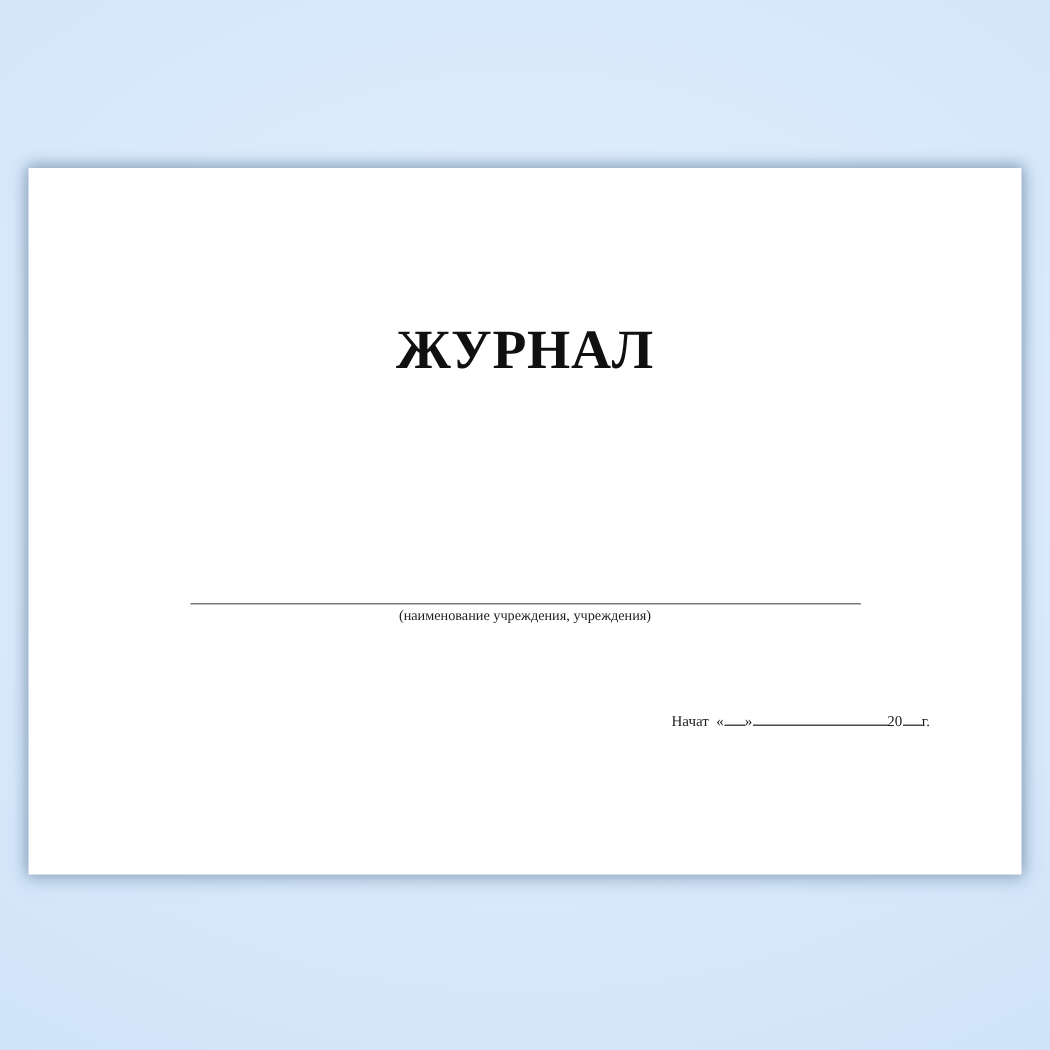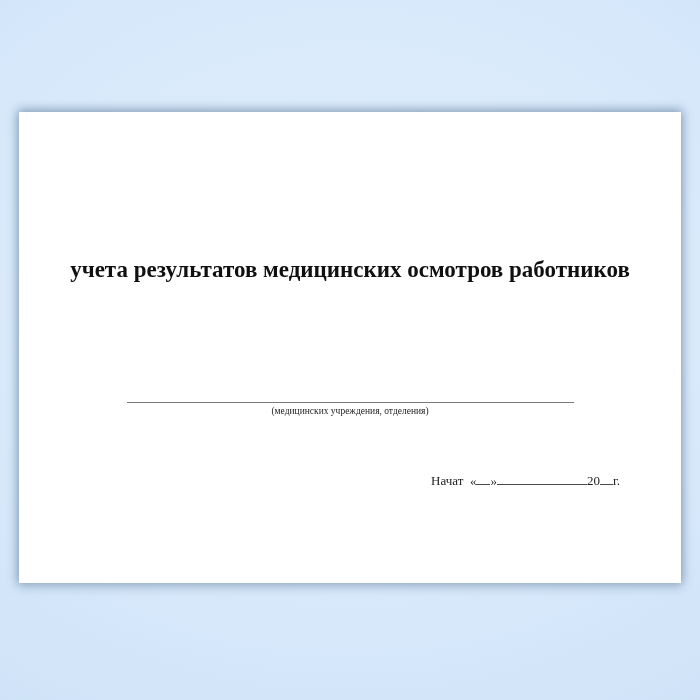--- a/index.html
+++ b/index.html
@@ -64,21 +64,21 @@
     text-align: center;
     font-size: 9.5px;
     line-height: 12px;
     color: #1c1c1c;
   }
   .dates {
     position: absolute;
     top: 362px;
     right: 61px;
     text-align: right;
-    font-size: 13px;
+    font-size: 10px;
     line-height: 13px;
     color: #1c1c1c;
   }
   .date-row {
     margin-bottom: 11px;
     white-space: nowrap;
   }
   .blank {
     display: inline-block;
     border-bottom: 1px solid #4a4a4a;
@@ -86,27 +86,27 @@
   }
   .blank-day  { width: 14px; }
   .blank-name { width: 90px; }
   .blank-year { width: 13px; }
 </style>
 </head>
 <body>
 
 <div class="paper">
 
+  <div class="journal-title">ЖУРНАЛ</div>
 
   <div class="journal-subtitle">
-    <div>учета результатов медицинских осмотров работников</div>
   </div>
 
   <div class="org-rule"></div>
-  <div class="org-caption">(медицинских учреждения, отделения)</div>
+  <div class="org-caption">(наименование учреждения, учреждения)</div>
 
   <div class="dates">
 
     <div class="date-row"><span>Начат</span>&nbsp;&nbsp;<span>«</span><span class="blank blank-day"></span><span>»</span><span class="blank blank-name"></span><span>20</span><span class="blank blank-year"></span><span>г.</span></div>
 
 
   </div>
 
 </div>
 

